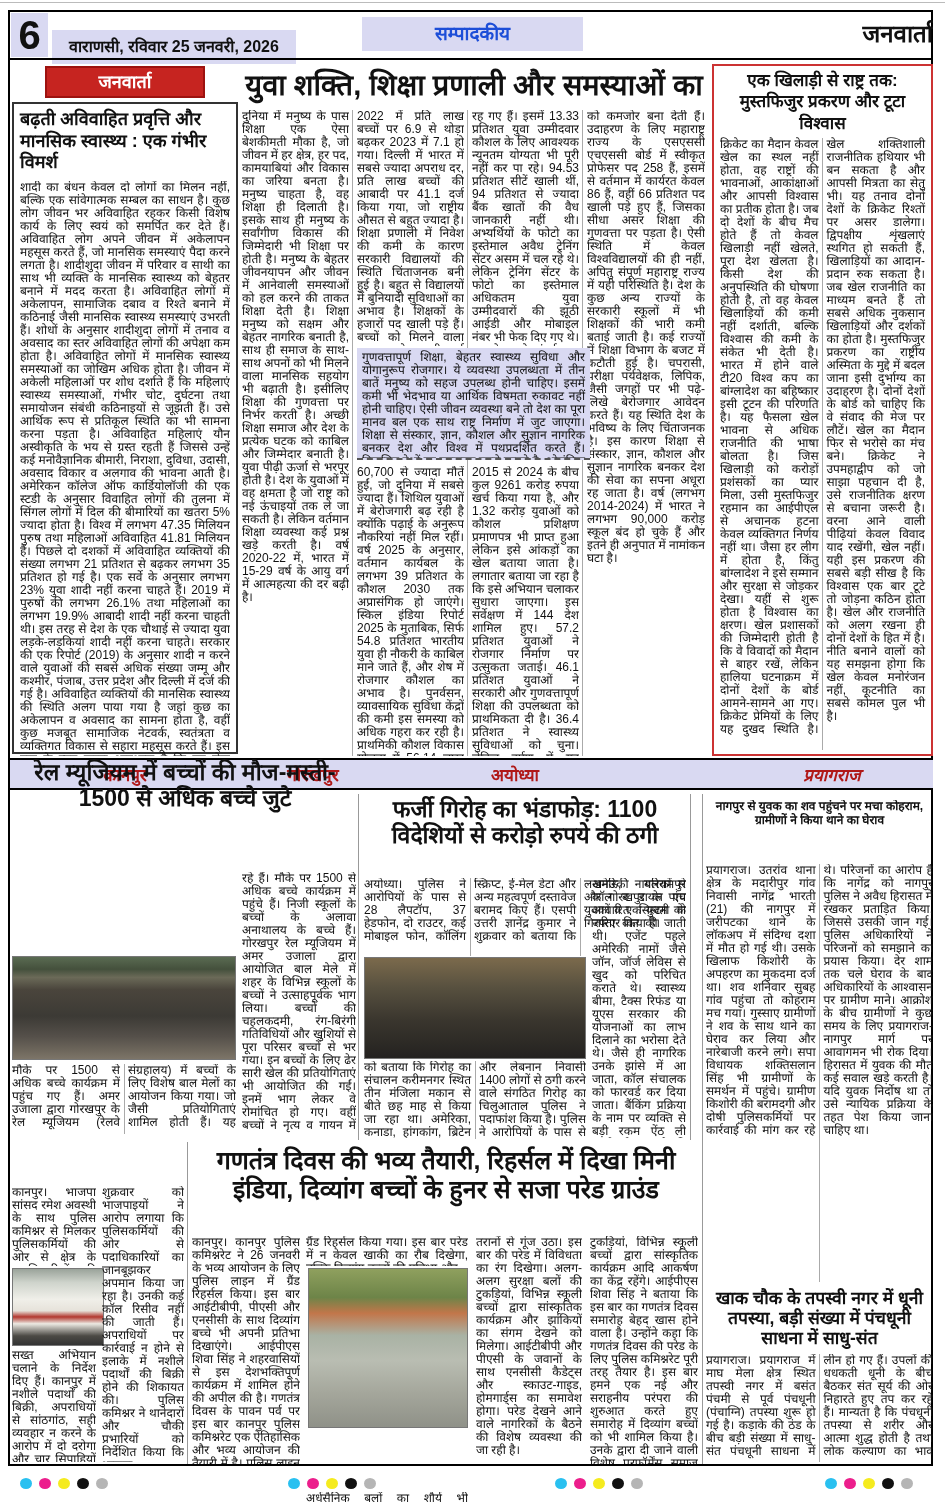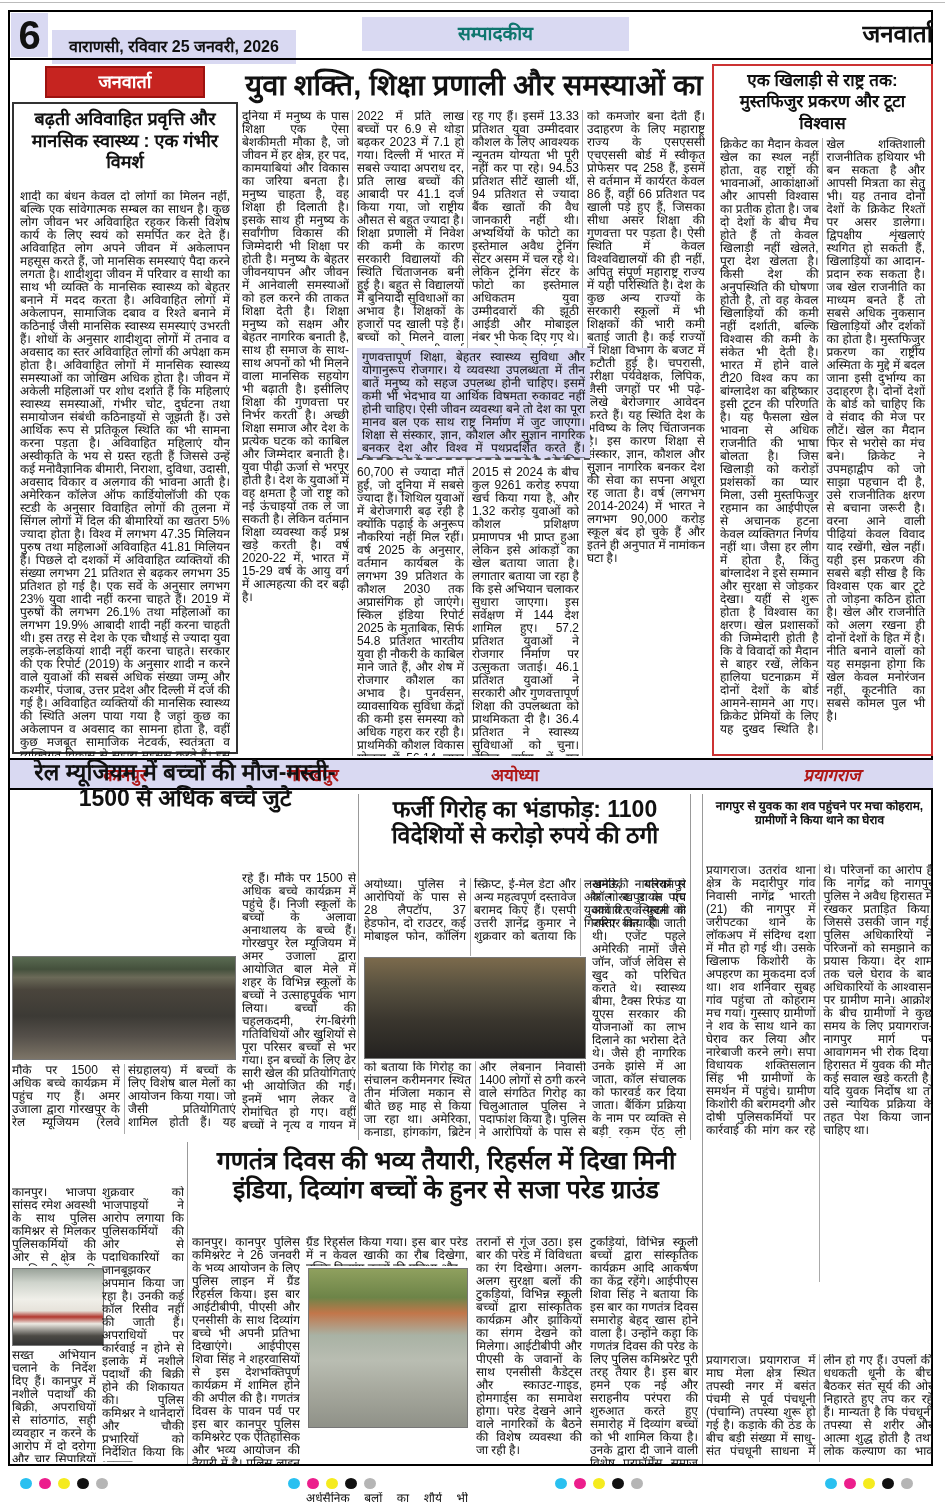--- a/index.html
+++ b/index.html
@@ -5,33 +5,33 @@
   html,body{margin:0;padding:0;background:#fff;}
   .page{position:relative;width:945px;height:1502px;background:#fff;overflow:hidden;
         font-family:"Liberation Sans","DejaVu Sans",sans-serif;color:#111;}
   .abs{position:absolute;overflow:hidden;}
   .topline{left:0;top:2px;width:945px;height:1px;background:#bbb;}
   .frame{left:8px;top:10px;width:925px;height:1456px;border:2px solid #000;box-sizing:border-box;}
   .lav{background:#d9d9f2;}
   
   .pageno{left:11px;top:13px;width:37px;height:44px;font-size:40px;font-weight:bold;text-align:center;line-height:44px;}
   .datebox{left:52px;top:17px;width:244px;height:34px;font-size:16px;font-weight:bold;text-align:center;line-height:34px;margin-top:13px;}
-  .editbox{left:362px;top:17px;width:267px;height:34px;font-size:19px;font-weight:bold;text-align:center;line-height:34px;color:#0f766e;}
+  .editbox{left:362px;top:17px;width:221px;height:34px;font-size:19px;font-weight:bold;text-align:center;line-height:34px;color:#1d4ed8;}
   .papername{left:800px;top:16px;width:133px;height:36px;font-size:24px;font-weight:bold;text-align:right;line-height:36px;}
   .headrule{left:10px;top:58px;width:923px;height:2px;background:#000;}
   
   .bt{font-size:12px;line-height:13px;text-align:justify;}
   .cols2{column-count:2;column-gap:8px;column-rule:1px solid #aaa;}
   .cols3{column-count:3;column-gap:8px;column-rule:1px solid #aaa;}
   
   .leftblock{left:12px;top:64px;width:226px;height:692px;}
   .logoBox{margin:2px auto 4px auto;width:156px;height:28px;background:#c62420;border:2px solid #9d120f;
            color:#fff;font-size:18px;font-weight:bold;text-align:center;line-height:28px;}
   .leftArt{border:2px solid #333;height:652px;padding:5px 6px;box-sizing:border-box;}
-  .leftArt h2{margin:0 0 16px 0;font-size:18px;line-height:1.2;text-align:center;}
+  .leftArt h2{margin:0 0 7px 0;font-size:18px;line-height:1.2;text-align:left;}
   
   .mainhead{left:240px;top:64px;width:468px;height:42px;font-size:29px;font-weight:bold;text-align:center;line-height:42px;}
   .mcol{width:107px;}
   .mc1{left:242px;top:110px;height:646px;}
   .mc2a{left:357px;top:110px;height:236px;}
   .mc2b{left:357px;top:466px;height:290px;}
   .mc3a{left:472px;top:110px;height:236px;}
   .mc3b{left:472px;top:466px;height:290px;}
   .mc4{left:587px;top:110px;width:118px;height:646px;}
   .mrule{width:1px;background:#aaa;top:110px;height:646px;}
@@ -155,20 +155,21 @@
   <div class="abs h21 rdHead">गणतंत्र दिवस की भव्य तैयारी, रिहर्सल में दिखा मिनी इंडिया, दिव्यांग बच्चों के हुनर से सजा परेड ग्राउंड</div>
   <div class="abs bt rdC1">कानपुर। कानपुर पुलिस कमिश्नरेट ने 26 जनवरी के भव्य आयोजन के लिए पुलिस लाइन में ग्रैंड रिहर्सल किया। इस बार आईटीबीपी, पीएसी और एनसीसी के साथ दिव्यांग बच्चे भी अपनी प्रतिभा दिखाएंगे। आईपीएस शिवा सिंह ने शहरवासियों से इस देशभक्तिपूर्ण कार्यक्रम में शामिल होने की अपील की है। गणतंत्र दिवस के पावन पर्व पर इस बार कानपुर पुलिस कमिश्नरेट एक ऐतिहासिक और भव्य आयोजन की तैयारी में है। पुलिस लाइन परेड ग्राउंड में होने वाले मुख्य समारोह को भव्यता देने के लिए शनिवार को</div>
   <div class="abs bt rdC2t">ग्रैंड रिहर्सल किया गया। इस बार परेड में न केवल खाकी का रौब दिखेगा, बल्कि दिव्यांग बच्चों की प्रतिभा और</div>
   <div class="abs photo paradePhoto"></div>
   <div class="abs bt rdCap">अर्धसैनिक बलों का शौर्य भी शहरवासियों को रोमांचित करेगा। ग्रैंड रिहर्सल के दौरान पूरा परेड ग्राउंड देशभक्ति के</div>
   <div class="abs bt rdC3">तरानों से गूंज उठा। इस बार की परेड में विविधता का रंग दिखेगा। अलग-अलग सुरक्षा बलों की टुकड़ियां, विभिन्न स्कूली बच्चों द्वारा सांस्कृतिक कार्यक्रम और झांकियों का संगम देखने को मिलेगा। आईटीबीपी और पीएसी के जवानों के साथ एनसीसी कैडेट्स और स्काउट-गाइड, होमगार्ड्स का समावेश होगा। परेड देखने आने वाले नागरिकों के बैठने की विशेष व्यवस्था की जा रही है।</div>
   <div class="abs bt rdC4">टुकड़ियां, विभिन्न स्कूली बच्चों द्वारा सांस्कृतिक कार्यक्रम आदि आकर्षण का केंद्र रहेंगे। आईपीएस शिवा सिंह ने बताया कि इस बार का गणतंत्र दिवस समारोह बेहद खास होने वाला है। उन्होंने कहा कि गणतंत्र दिवस की परेड के लिए पुलिस कमिश्नरेट पूरी तरह तैयार है। इस बार हमने एक नई और सराहनीय परंपरा की शुरुआत करते हुए समारोह में दिव्यांग बच्चों को भी शामिल किया है। उनके द्वारा दी जाने वाली विशेष परफॉर्मेंस समाज को नई प्रेरणा देगी।</div>
 
   <div class="abs h21 pr1Head">नागपुर से युवक का शव पहुंचने पर मचा कोहराम, ग्रामीणों ने किया थाने का घेराव</div>
   <div class="abs bt cols2 pr1Body">प्रयागराज। उतरांव थाना क्षेत्र के मदारीपुर गांव निवासी नागेंद्र भारती (21) की नागपुर में जरीपटका थाने के लॉकअप में संदिग्ध दशा में मौत हो गई थी। उसके खिलाफ किशोरी के अपहरण का मुकदमा दर्ज था। शव शनिवार सुबह गांव पहुंचा तो कोहराम मच गया। गुस्साए ग्रामीणों ने शव के साथ थाने का घेराव कर लिया और नारेबाजी करने लगे। सपा विधायक शक्तिसलान सिंह भी ग्रामीणों के समर्थन में पहुंचे। ग्रामीण किशोरी की बरामदगी और दोषी पुलिसकर्मियों पर कार्रवाई की मांग कर रहे थे। परिजनों का आरोप है कि नागेंद्र को नागपुर पुलिस ने अवैध हिरासत में रखकर प्रताड़ित किया, जिससे उसकी जान गई। पुलिस अधिकारियों ने परिजनों को समझाने का प्रयास किया। देर शाम तक चले घेराव के बाद अधिकारियों के आश्वासन पर ग्रामीण माने। आक्रोश के बीच ग्रामीणों ने कुछ समय के लिए प्रयागराज-नागपुर मार्ग पर आवागमन भी रोक दिया। हिरासत में युवक की मौत कई सवाल खड़े करती है। यदि युवक निर्दोष था तो उसे न्यायिक प्रक्रिया के तहत पेश किया जाना चाहिए था।</div>
+  <div class="abs h21 pr2Head">खाक चौक के तपस्वी नगर में धूनी तपस्या, बड़ी संख्या में पंचधूनी साधना में साधु-संत</div>
   <div class="abs bt cols2 pr2Body">प्रयागराज। प्रयागराज में माघ मेला क्षेत्र स्थित तपस्वी नगर में बसंत पंचमी से पूर्व पंचधूनी (पंचाग्नि) तपस्या शुरू हो गई है। कड़ाके की ठंड के बीच बड़ी संख्या में साधु-संत पंचधूनी साधना में लीन हो गए हैं। उपलों की धधकती धूनी के बीच बैठकर संत सूर्य की ओर निहारते हुए तप कर रहे हैं। मान्यता है कि पंचधूनी तपस्या से शरीर और आत्मा शुद्ध होती है तथा लोक कल्याण का भाव जागृत होता है। महंतों का कहना है कि यह साधना गुरु परंपरा से चली आ रही है और इसे पूर्ण करने में अठारह वर्ष लगते हैं। खाक चौक के तपस्वी नगर में धूनी की भभक और घंटा-घड़ियाल की ध्वनि से पूरा क्षेत्र भक्तिमय हो गया है। श्रद्धालु दूर-दूर से दर्शन करने पहुंच रहे हैं। देश जैसे कृत्य भगवत अपराध की श्रेणी में आते हैं।</div>
 
   <div class="dots" style="left:20px;">
     <span class="dot dc"></span><span class="dot dm"></span><span class="dot dy"></span><span class="dot dk"></span><span class="dot dg"></span>
   </div>
   <div class="dots" style="left:288px;">
     <span class="dot dc"></span><span class="dot dm"></span><span class="dot dy"></span><span class="dot dk"></span><span class="dot dg"></span>
   </div>
   <div class="dots" style="left:555px;">
     <span class="dot dc"></span><span class="dot dm"></span><span class="dot dy"></span><span class="dot dk"></span><span class="dot dg"></span>

